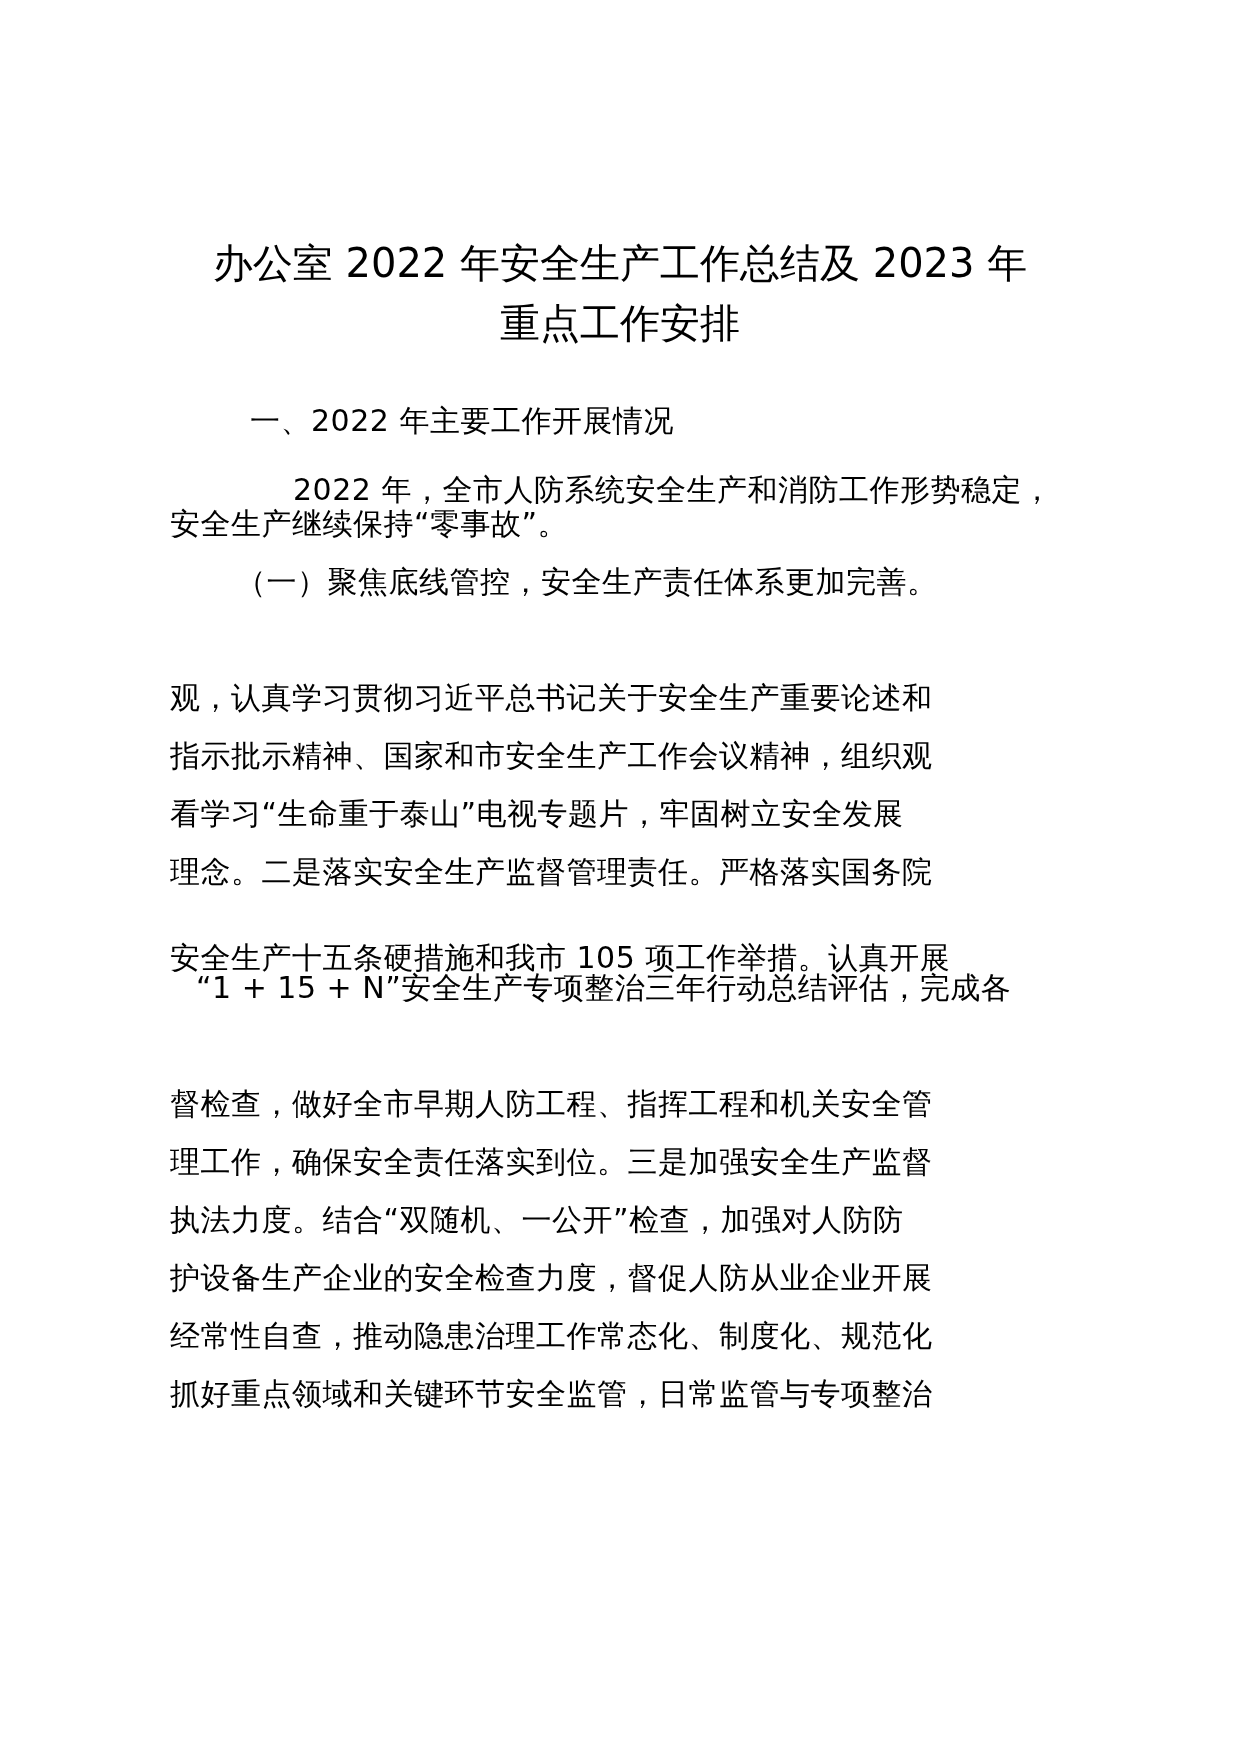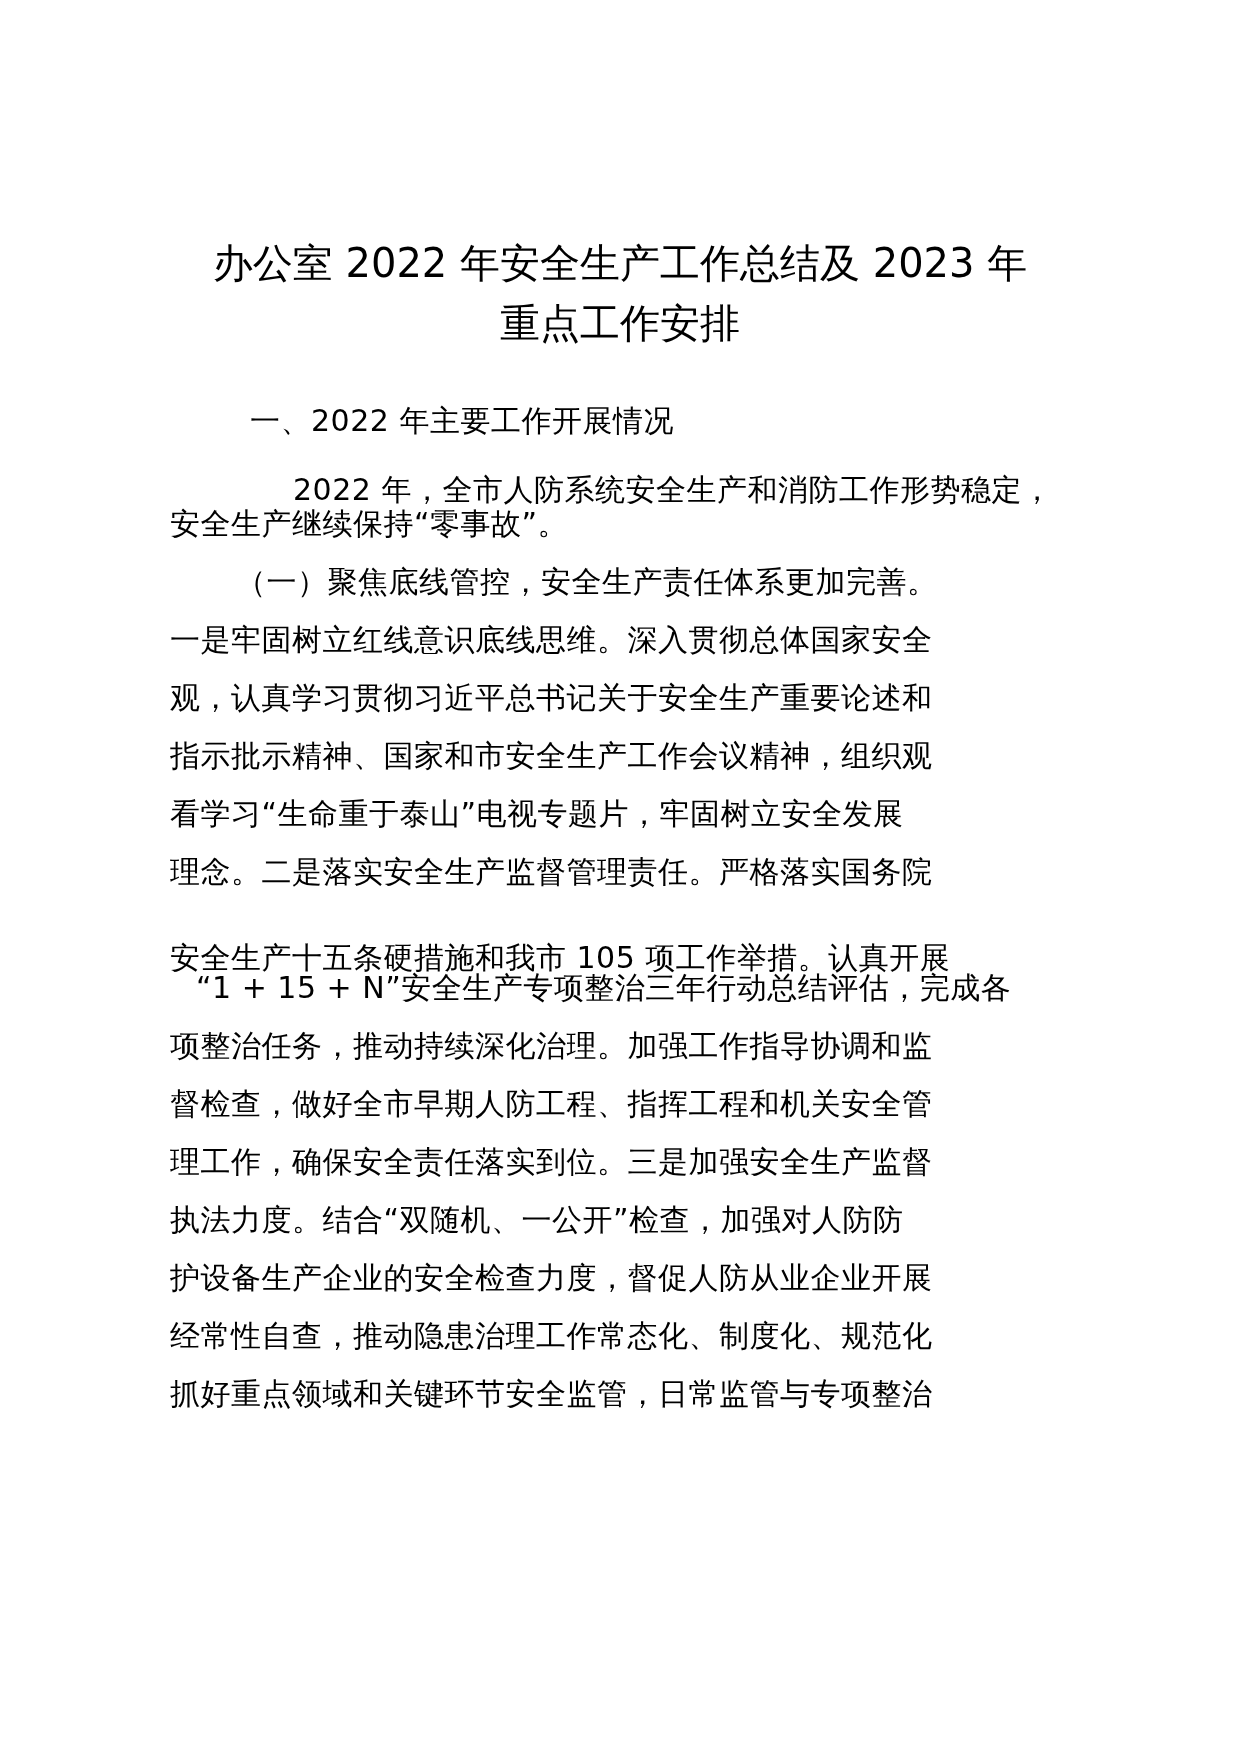--- a/index.html
+++ b/index.html
@@ -54,28 +54,26 @@
   <div class="title">
     <div>办公室 2022 年安全生产工作总结及 2023 年</div>
     <div>重点工作安排</div>
   </div>
 
   <div class="line indent" style="top:399px;">一、2022 年主要工作开展情况</div>
 
   <div class="line indent" style="top:468px;margin-left:43px;">2022 年，全市人防系统安全生产和消防工作形势稳定，</div>
   <div class="line" style="top:502px;">安全生产继续保持“零事故”。</div>
   <div class="line" style="top:560px; left:236px;">（一）聚焦底线管控，安全生产责任体系更加完善。</div>
-  <div class="line" style="top:618px;">一是牢固树立红线意识底线思维。深入贯彻总体国家安全</div>
   <div class="line" style="top:676px;">观，认真学习贯彻习近平总书记关于安全生产重要论述和</div>
   <div class="line" style="top:734px;">指示批示精神、国家和市安全生产工作会议精神，组织观</div>
   <div class="line" style="top:792px;">看学习“生命重于泰山”电视专题片，牢固树立安全发展</div>
   <div class="line" style="top:850px;">理念。二是落实安全生产监督管理责任。严格落实国务院</div>
   <div class="line" style="top:908px;margin-top:28px;">安全生产十五条硬措施和我市 105 项工作举措。认真开展</div>
   <div class="line" style="top:966px; left:196px;">“1 + 15 + N”安全生产专项整治三年行动总结评估，完成各</div>
-  <div class="line" style="top:1024px;">项整治任务，推动持续深化治理。加强工作指导协调和监</div>
   <div class="line" style="top:1082px;">督检查，做好全市早期人防工程、指挥工程和机关安全管</div>
   <div class="line" style="top:1198px;">执法力度。结合“双随机、一公开”检查，加强对人防防</div>
   <div class="line" style="top:1140px;">理工作，确保安全责任落实到位。三是加强安全生产监督</div>
   <div class="line" style="top:1256px;">护设备生产企业的安全检查力度，督促人防从业企业开展</div>
   <div class="line" style="top:1372px;">抓好重点领域和关键环节安全监管，日常监管与专项整治</div>
   <div class="line" style="top:1314px;">经常性自查，推动隐患治理工作常态化、制度化、规范化</div>
 
 </div>
 
 </body></html>

